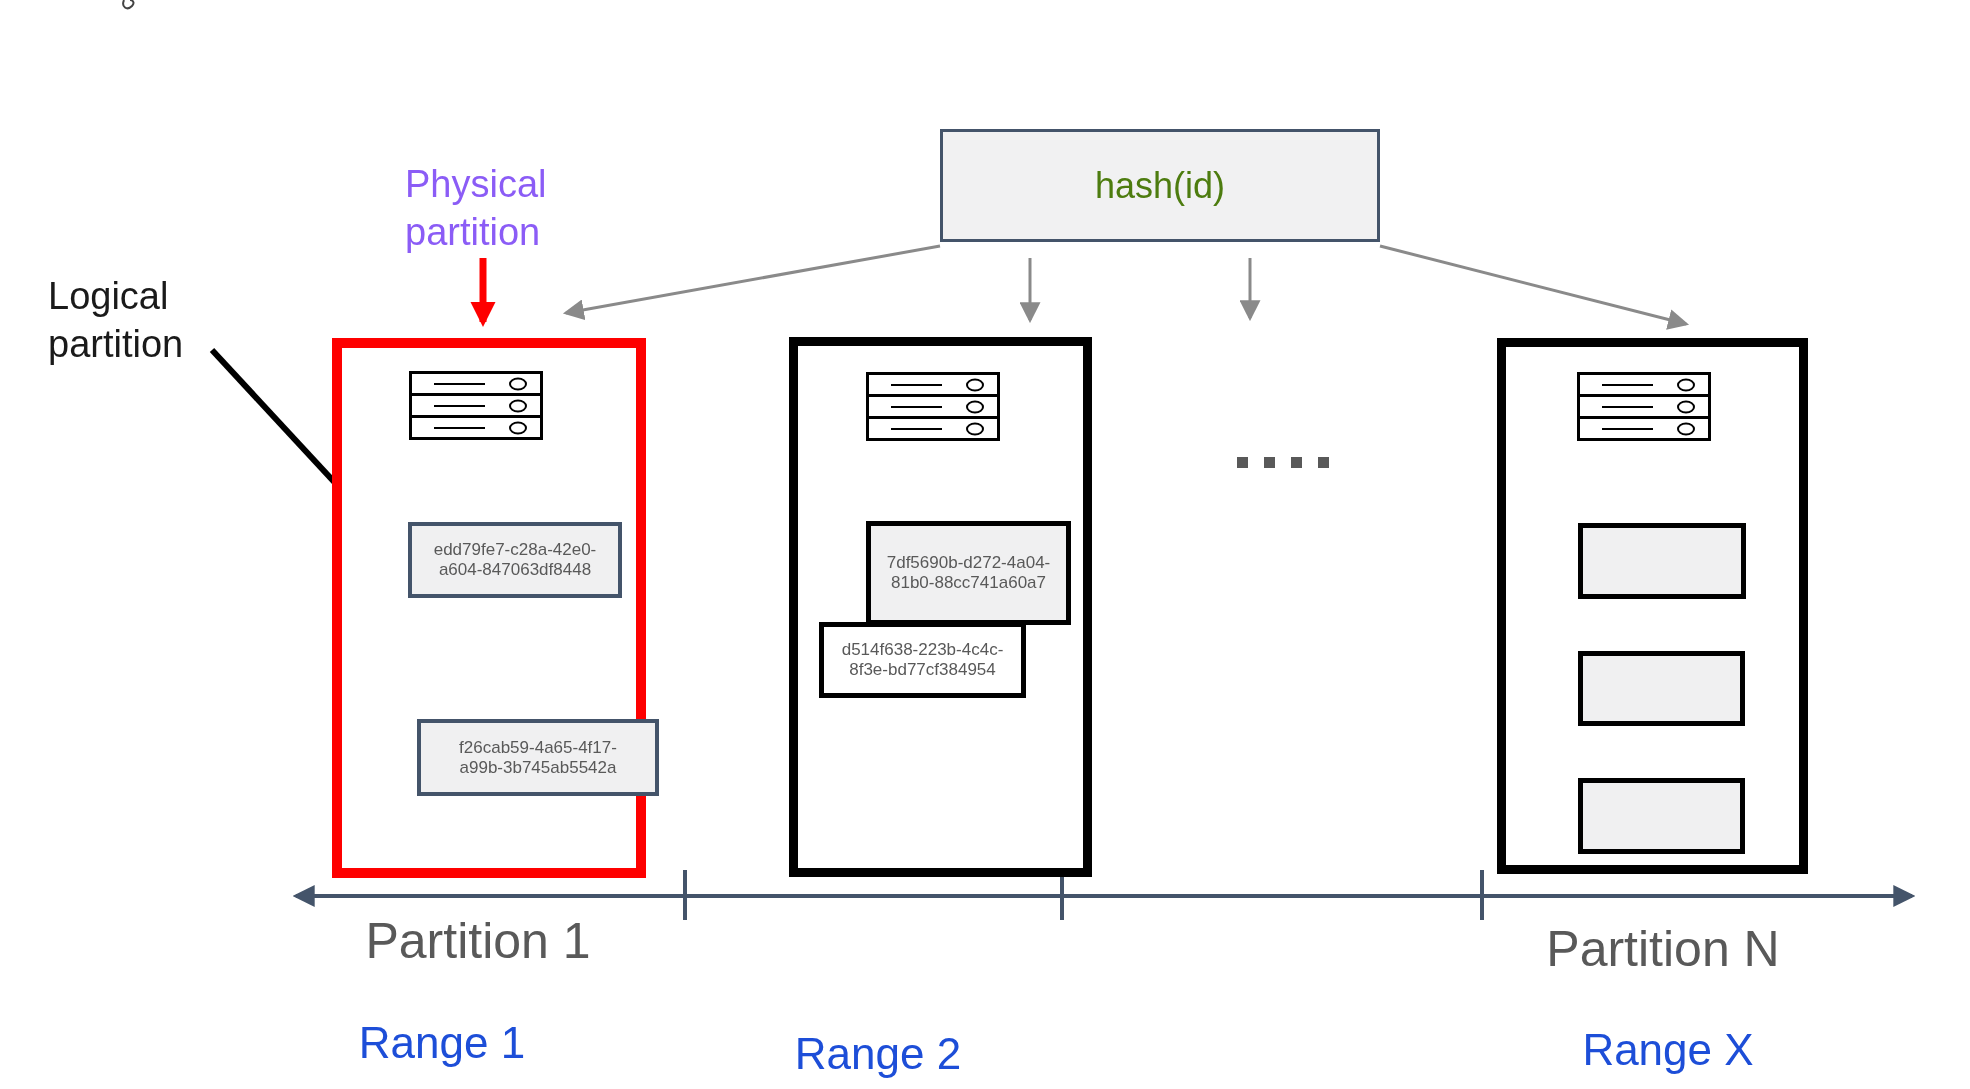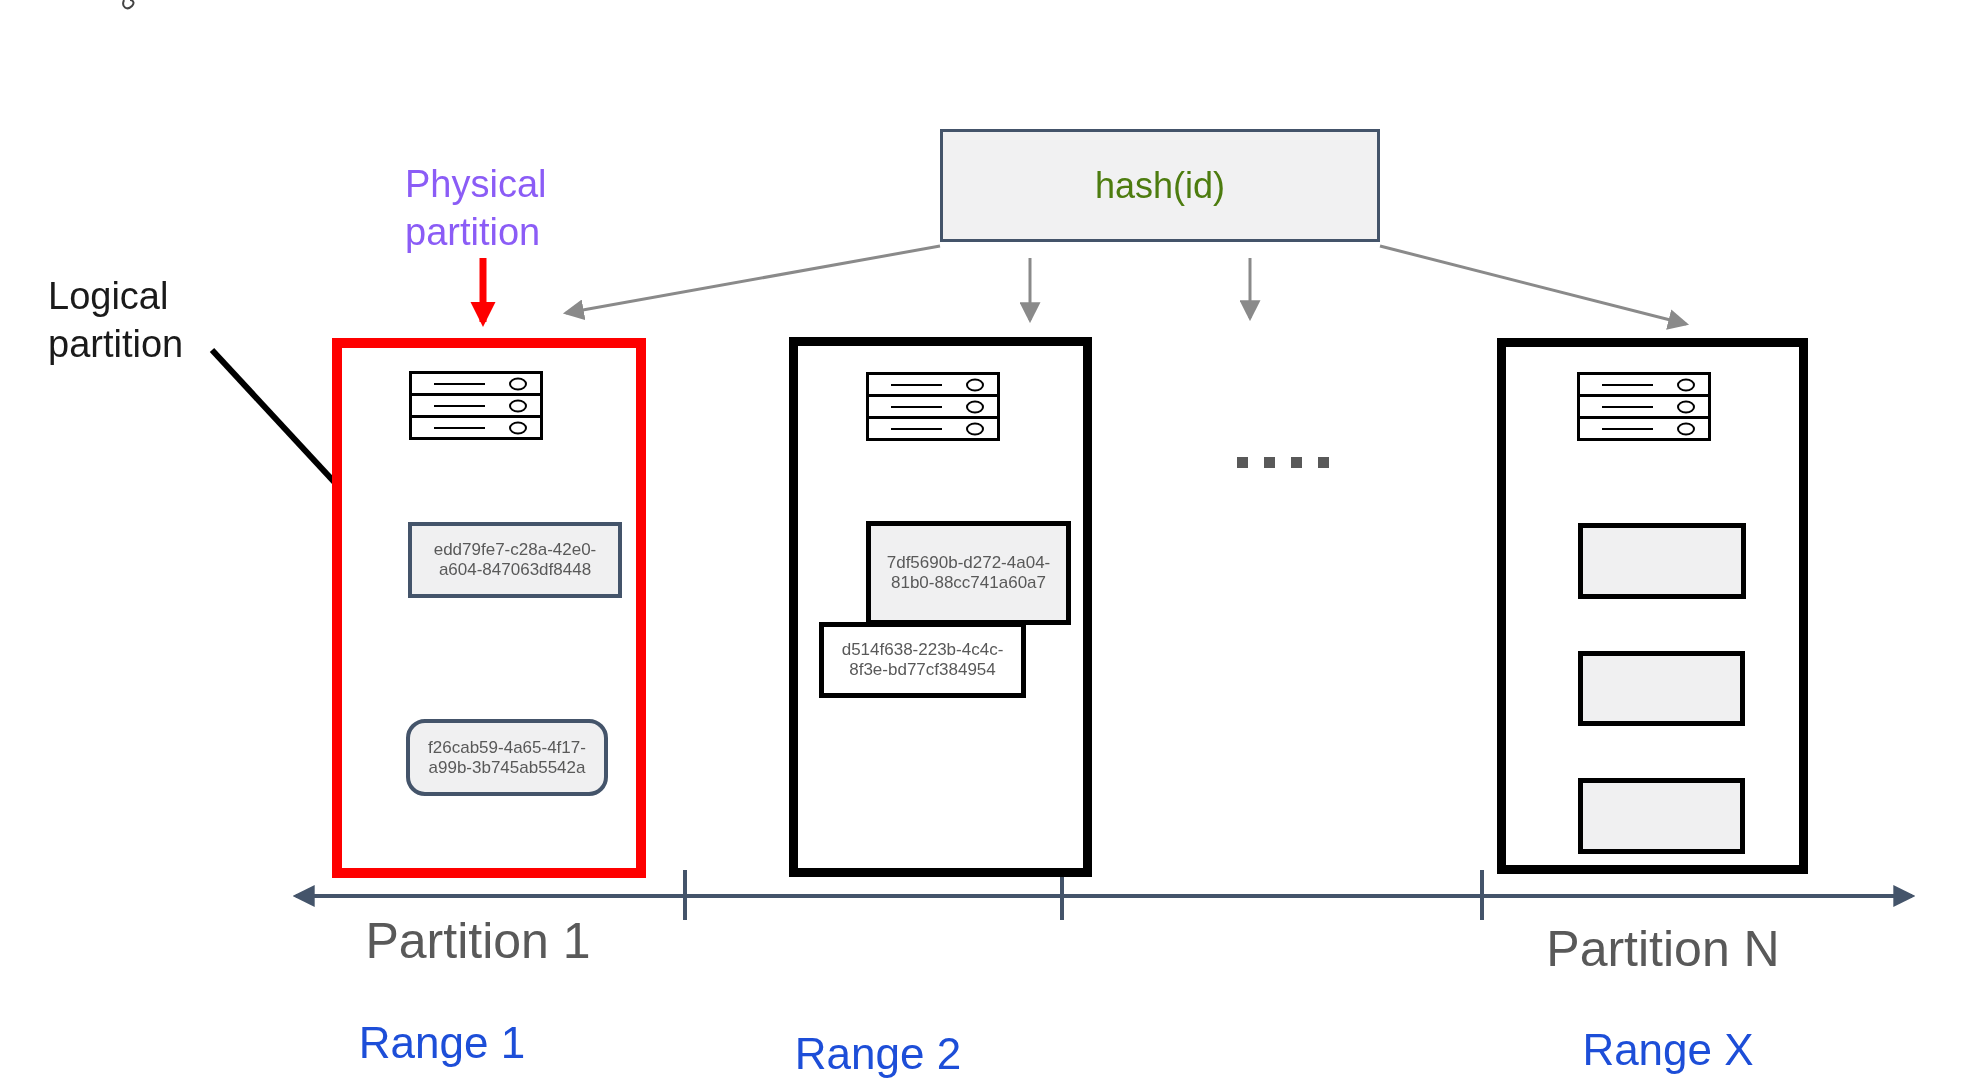--- a/index.html
+++ b/index.html
@@ -111,21 +111,21 @@
       <div class="server-row"></div>
       <div class="server-row"></div>
       <div class="server-row"></div>
     </div>
     <div class="abs doc doc-slate doc-filled" style="left:21px;top:174px;width:214px;height:76px;">
       <div>
         <div>edd79fe7-c28a-42e0-</div>
         <div>a604-847063df8448</div>
       </div>
     </div>
-    <div class="abs doc doc-slate doc-filled" style="left:19px;top:371px;width:202px;height:77px;border-radius:19px;">
+    <div class="abs doc doc-slate doc-filled" style="left:30px;top:371px;width:242px;height:77px;">
       <div>
         <div>f26cab59-4a65-4f17-</div>
         <div>a99b-3b745ab5542a</div>
       </div>
     </div>
   </div>
 
   <div class="abs partition partition-2">
     <div class="abs server-icon" style="left:68px;top:26px;">
       <div class="server-row"></div>

